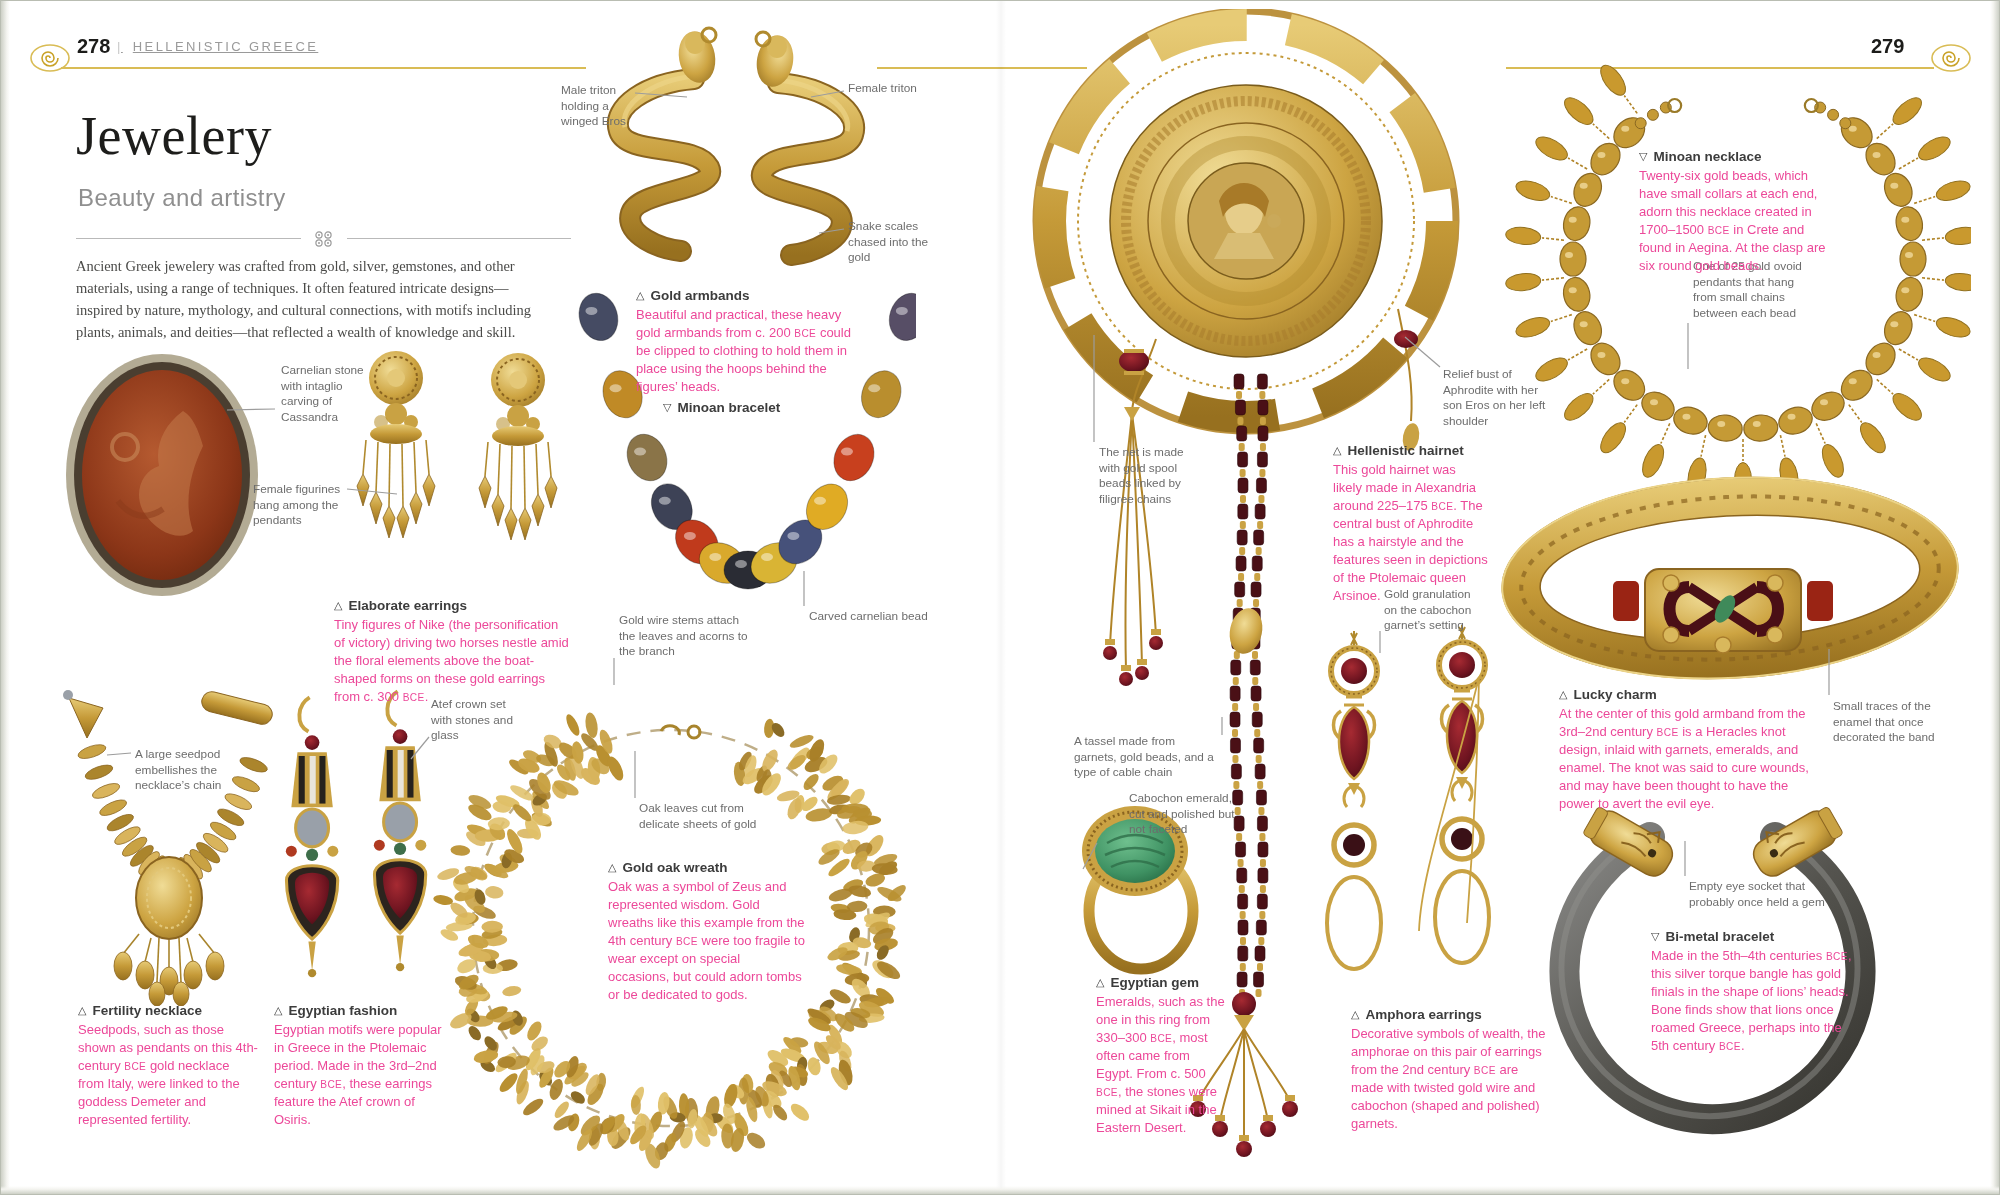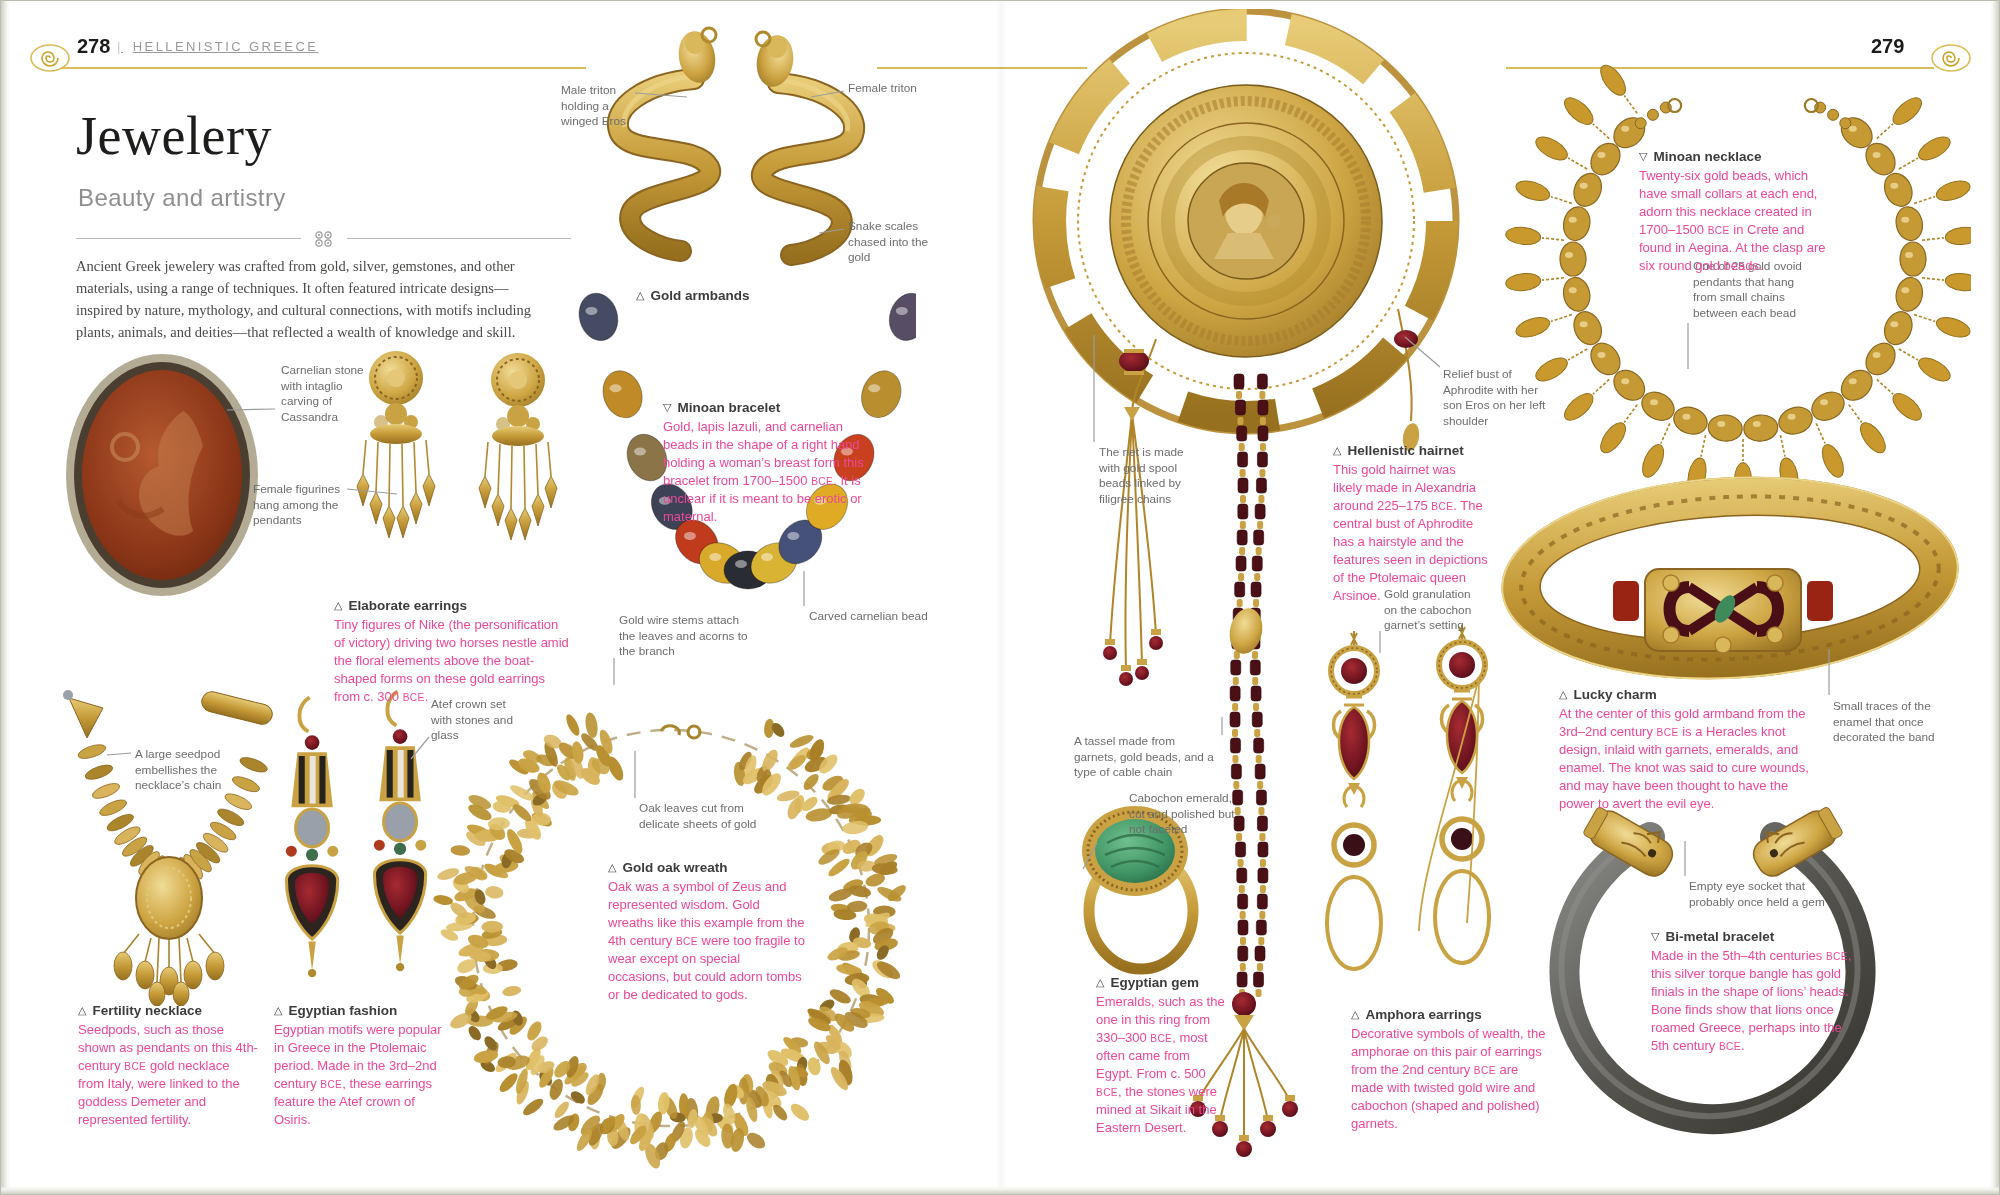--- a/index.html
+++ b/index.html
@@ -925,24 +925,24 @@
   <div class="ann" style="left:1442px;top:366px;width:106px">Relief bust of Aphrodite with her son Eros on her left shoulder</div>
   <div class="ann" style="left:1073px;top:733px;width:142px;text-align:left">A tassel made from garnets, gold beads, and a type of cable chain</div>
   <div class="ann" style="left:1128px;top:790px;width:110px">Cabochon emerald, cut and polished but not faceted</div>
   <div class="ann" style="left:1383px;top:586px;width:102px">Gold granulation on the cabochon garnet’s setting</div>
   <div class="ann" style="left:1692px;top:258px;width:122px">One of 25 gold ovoid pendants that hang from small chains between each bead</div>
   <div class="ann" style="left:1832px;top:698px;width:112px">Small traces of the enamel that once decorated the band</div>
   <div class="ann" style="left:1688px;top:878px;width:142px">Empty eye socket that probably once held a gem</div>
 
   <div class="cap" style="left:635px;top:287px;width:222px">
     <div class="cap-title"><span class="marker">△</span><span>Gold armbands</span></div>
+    <div class="cap-body">Beautiful and practical, these heavy gold armbands from c. 200 <span class="sc">BCE</span> could be clipped to clothing to hold them in place using the hoops behind the figures’ heads.</div>
   </div>
   <div class="cap" style="left:662px;top:399px;width:205px">
     <div class="cap-title"><span class="marker">▽</span><span>Minoan bracelet</span></div>
-    <div class="cap-body">Gold, lapis lazuli, and carnelian beads in the shape of a right hand holding a woman’s breast form this bracelet from 1700–1500 <span class="sc">BCE</span>. It is unclear if it is meant to be erotic or maternal.</div>
   </div>
   <div class="cap" style="left:333px;top:597px;width:238px">
     <div class="cap-title"><span class="marker">△</span><span>Elaborate earrings</span></div>
     <div class="cap-body">Tiny figures of Nike (the personification of victory) driving two horses nestle amid the floral elements above the boat-shaped forms on these gold earrings from c. 300 <span class="sc">BCE</span>.</div>
   </div>
   <div class="cap" style="left:77px;top:1002px;width:180px">
     <div class="cap-title"><span class="marker">△</span><span>Fertility necklace</span></div>
     <div class="cap-body">Seedpods, such as those shown as pendants on this 4th-century <span class="sc">BCE</span> gold necklace from Italy, were linked to the goddess Demeter and represented fertility.</div>
   </div>
   <div class="cap" style="left:273px;top:1002px;width:170px">

